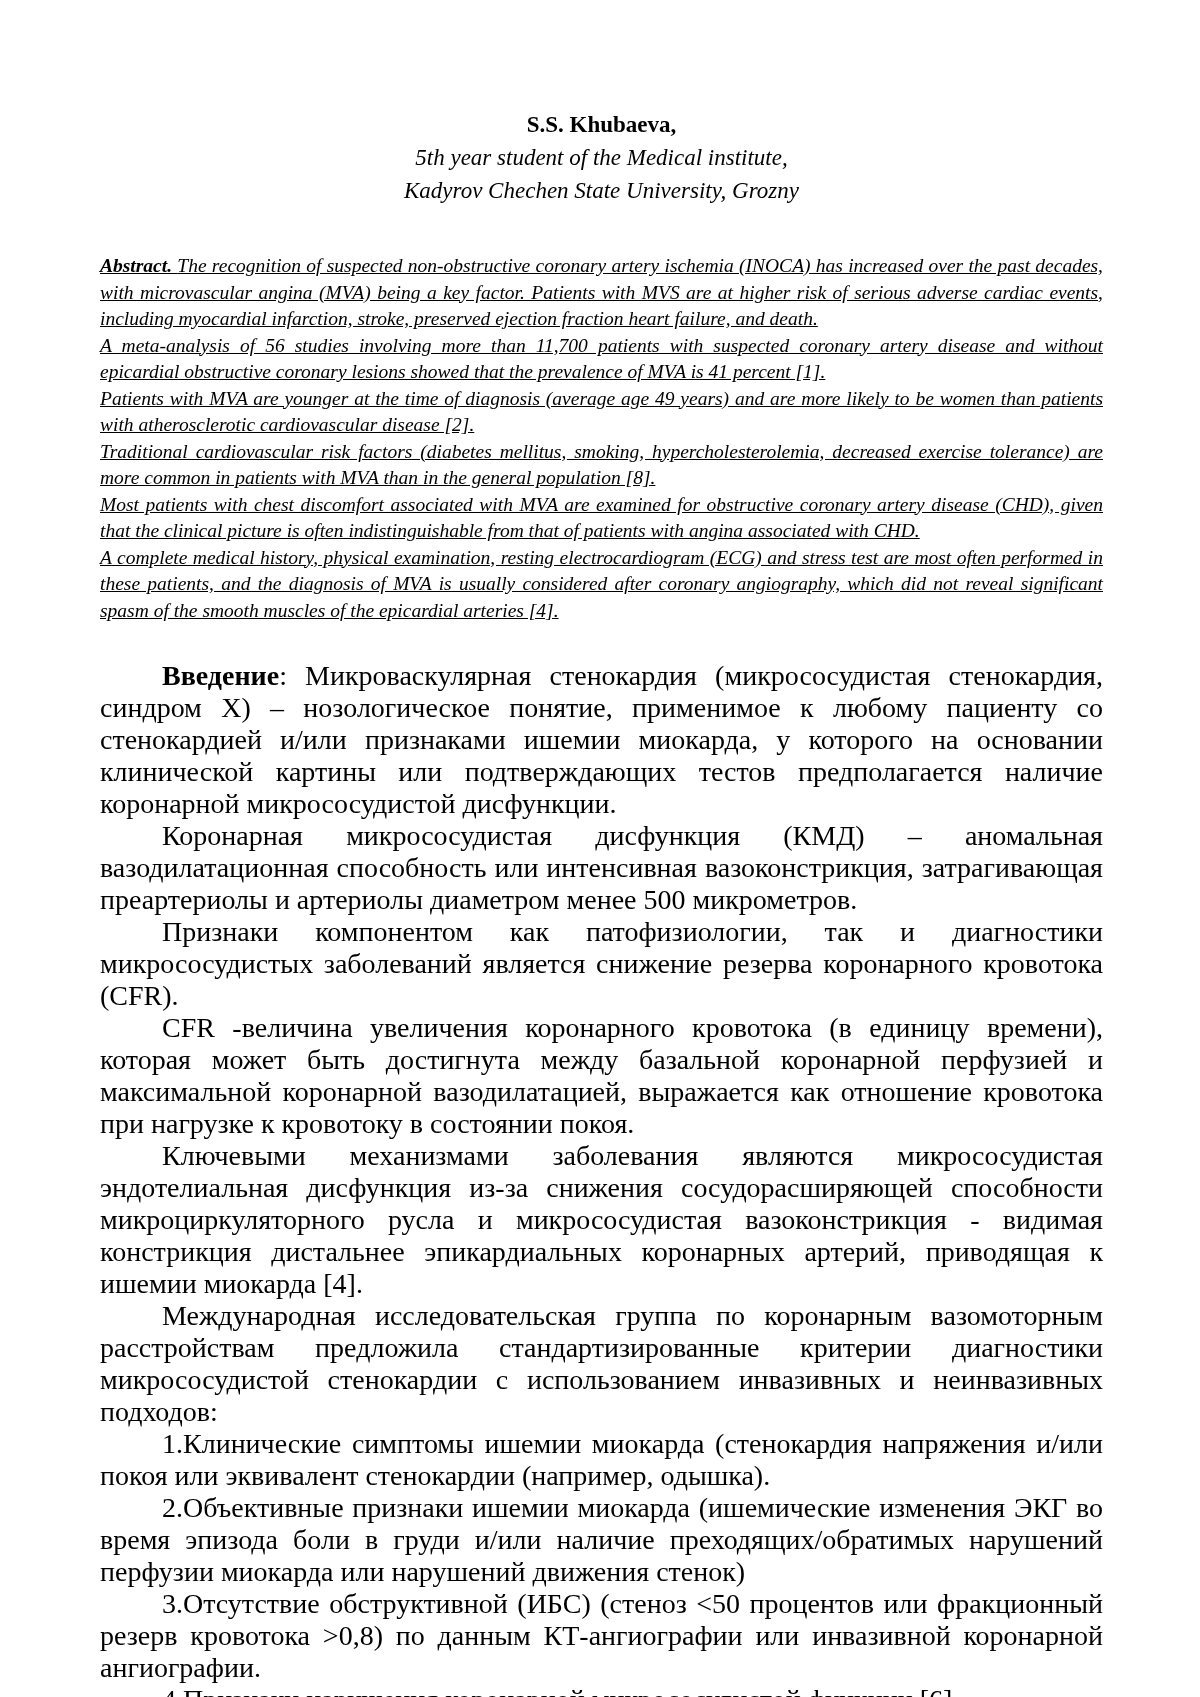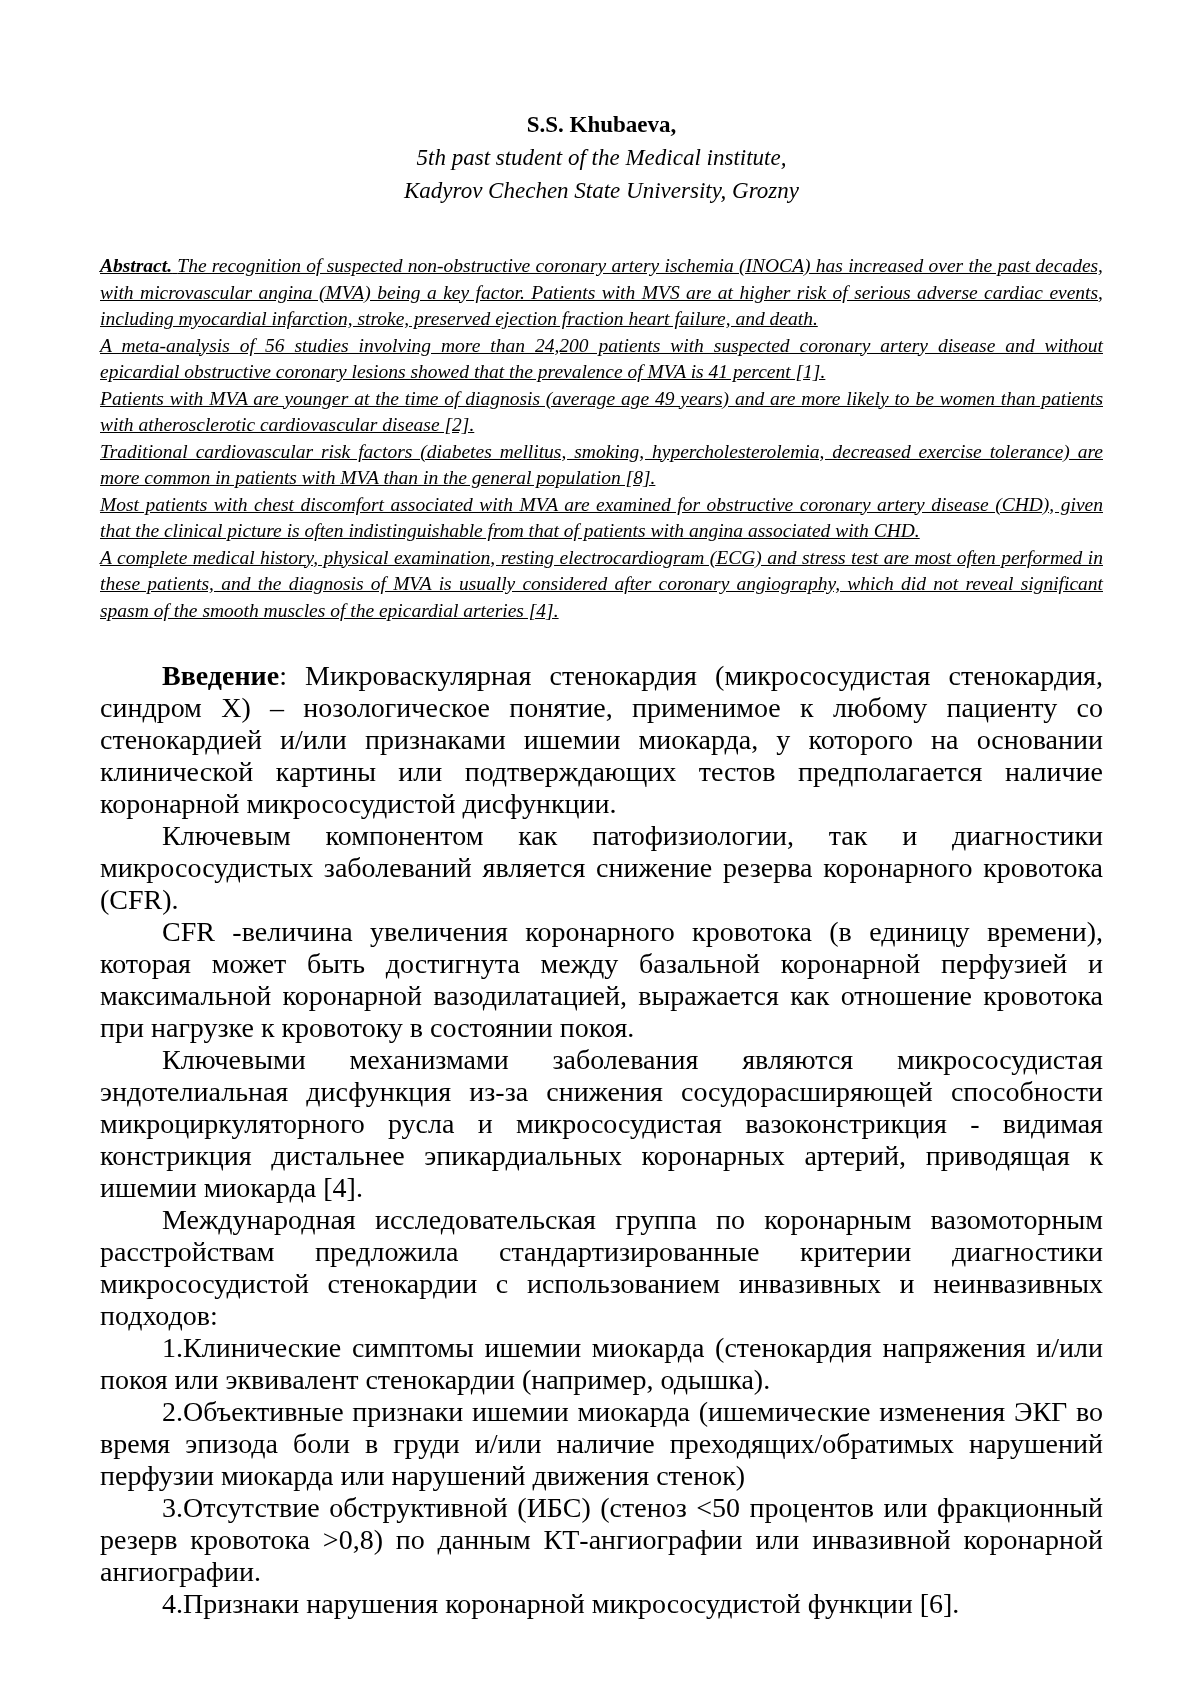--- a/index.html
+++ b/index.html
@@ -34,46 +34,47 @@
   .body-text p { margin: 0; text-indent: 62px; }
   .body-text .lbl { font-weight: bold; }
 </style>
 </head>
 <body>
 
 <div class="page">
 
   <div class="header">
     <div class="author">S.S. Khubaeva,</div>
-    <div class="affil">5th past student of the Medical institute,</div>
+    <div class="affil">5th year student of the Medical institute,</div>
     <div class="affil">Kadyrov Chechen State University, Grozny</div>
   </div>
 
   <div class="abstract">
     <p class="a-par"><span class="lbl">Abstract.</span> <span>The recognition of suspected non-obstructive coronary artery ischemia (INOCA) has increased over the past decades, with microvascular angina (MVA) being a key factor. Patients with MVS are at higher risk of serious adverse cardiac events, including myocardial infarction, stroke, preserved ejection fraction heart failure, and death.</span></p>
     <div>
 
-        <p class="a-par"><span>A meta-analysis of 56 studies involving more than 24,200 patients with suspected coronary artery disease and without epicardial obstructive coronary lesions showed that the prevalence of MVA is 41 percent [1].</span></p>
+        <p class="a-par"><span>A meta-analysis of 56 studies involving more than 11,700 patients with suspected coronary artery disease and without epicardial obstructive coronary lesions showed that the prevalence of MVA is 41 percent [1].</span></p>
 
         <p class="a-par"><span>Patients with MVA are younger at the time of diagnosis (average age 49 years) and are more likely to be women than patients with atherosclerotic cardiovascular disease [2].</span></p>
 
         <p class="a-par"><span>Traditional cardiovascular risk factors (diabetes mellitus, smoking, hypercholesterolemia, decreased exercise tolerance) are more common in patients with MVA than in the general population [8].</span></p>
 
         <p class="a-par"><span>Most patients with chest discomfort associated with MVA are examined for obstructive coronary artery disease (CHD), given that the clinical picture is often indistinguishable from that of patients with angina associated with CHD.</span></p>
 
         <p class="a-par"><span>A complete medical history, physical examination, resting electrocardiogram (ECG) and stress test are most often performed in these patients, and the diagnosis of MVA is usually considered after coronary angiography, which did not reveal significant spasm of the smooth muscles of the epicardial arteries [4].</span></p>
       </div>
   </div>
 
   <div class="body-text">
     <p><span class="lbl">Введение</span><span>: Микроваскулярная стенокардия (микрососудистая стенокардия, синдром X) – нозологическое понятие, применимое к любому пациенту со стенокардией и/или признаками ишемии миокарда, у которого на основании клинической картины или подтверждающих тестов предполагается наличие коронарной микрососудистой дисфункции.</span></p>
     <div>
 
+        <p><span>Коронарная микрососудистая дисфункция (КМД) – аномальная вазодилатационная способность или интенсивная вазоконстрикция, затрагивающая преартериолы и артериолы диаметром менее 500 микрометров.</span></p>
 
-        <p><span>Ключевым компонентом как патофизиологии, так и диагностики микрососудистых заболеваний является снижение резерва коронарного кровотока (CFR).</span></p>
+        <p><span>Признаки компонентом как патофизиологии, так и диагностики микрососудистых заболеваний является снижение резерва коронарного кровотока (CFR).</span></p>
 
         <p><span>CFR -величина увеличения коронарного кровотока (в единицу времени), которая может быть достигнута между базальной коронарной перфузией и максимальной коронарной вазодилатацией, выражается как отношение кровотока при нагрузке к кровотоку в состоянии покоя.</span></p>
 
         <p><span>Ключевыми механизмами заболевания являются микрососудистая эндотелиальная дисфункция из-за снижения сосудорасширяющей способности микроциркуляторного русла и микрососудистая вазоконстрикция - видимая констрикция дистальнее эпикардиальных коронарных артерий, приводящая к ишемии миокарда [4].</span></p>
 
         <p><span>Международная исследовательская группа по коронарным вазомоторным расстройствам предложила стандартизированные критерии диагностики микрососудистой стенокардии с использованием инвазивных и неинвазивных подходов:</span></p>
 
         <p><span>1.Клинические симптомы ишемии миокарда (стенокардия напряжения и/или покоя или эквивалент стенокардии (например, одышка).</span></p>
 
         <p><span>2.Объективные признаки ишемии миокарда (ишемические изменения ЭКГ во время эпизода боли в груди и/или наличие преходящих/обратимых нарушений перфузии миокарда или нарушений движения стенок)</span></p>

